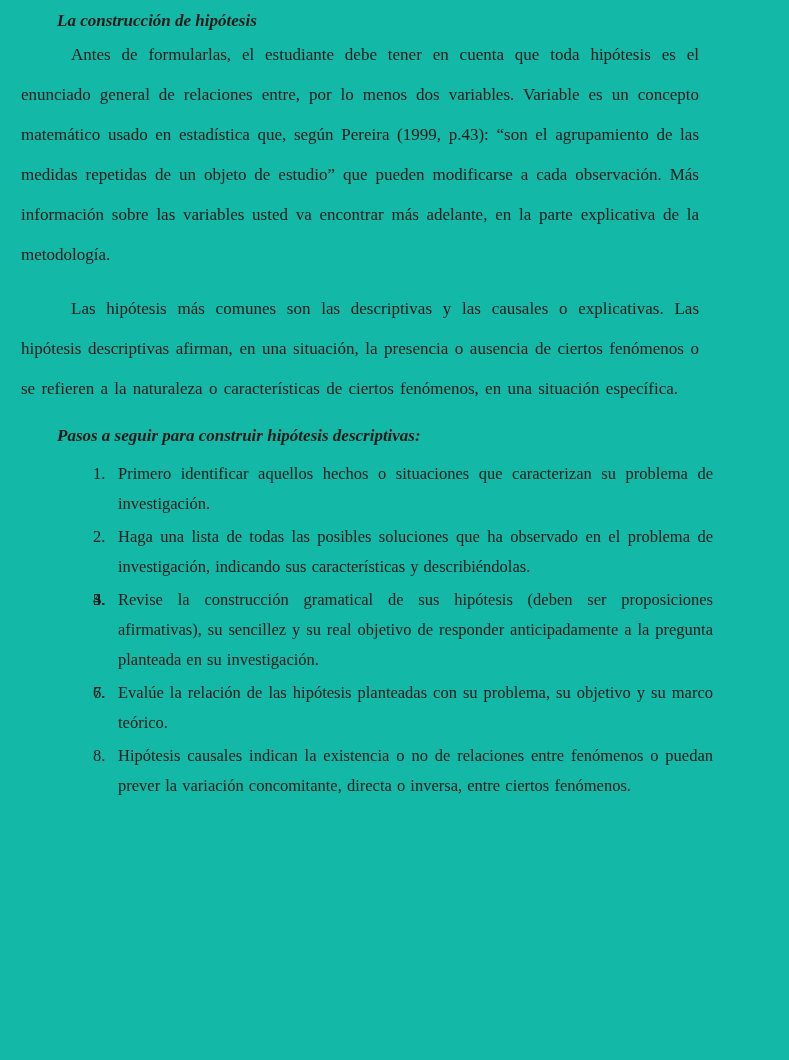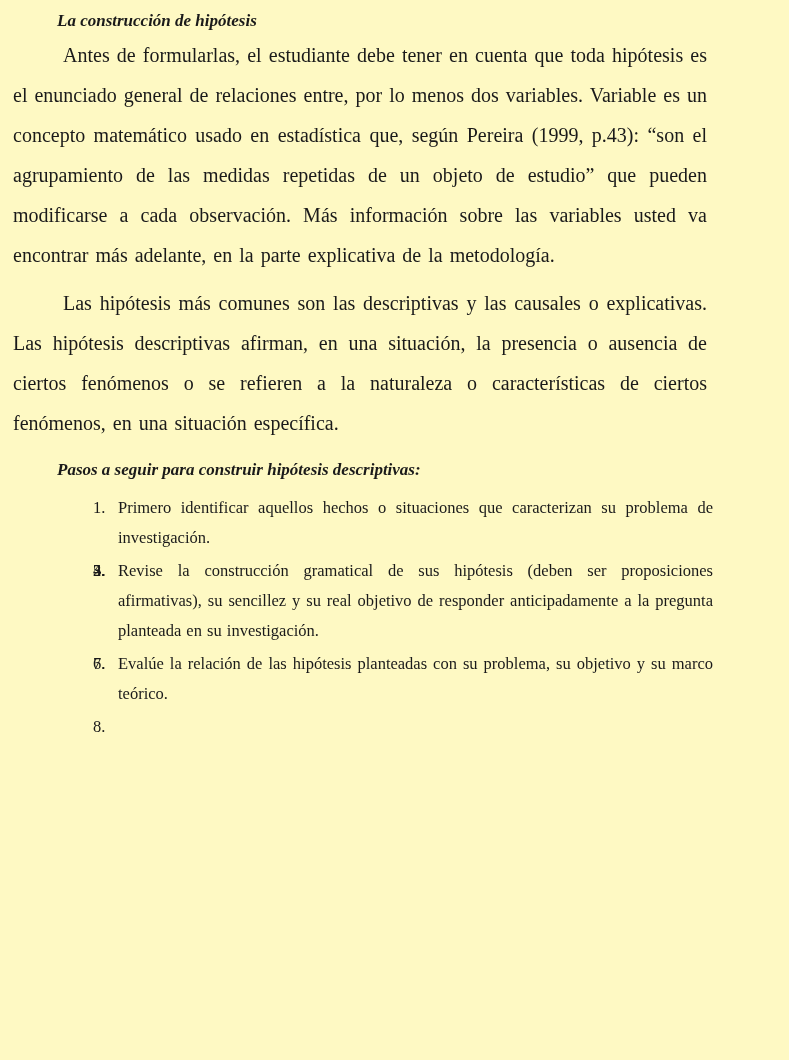--- a/index.html
+++ b/index.html
@@ -7,38 +7,38 @@
     padding: 0;
     background: #ffffff;
   }
   .page {
     position: relative;
     width: 789px;
     height: 1060px;
     box-sizing: border-box;
     padding: 0 76px 0 7px;
     overflow: hidden;
-    background: #fef9c3;
+    background: #14b8a6;
     font-family: "Liberation Serif", "DejaVu Serif", serif;
     color: #1a1a1a;
   }
   .heading {
     font-size: 17px;
     font-weight: bold;
     font-style: italic;
     line-height: 22px;
     margin: 10px 0 0 50px;
   }
   .para {
-    font-size: 20px;
+    font-size: 17px;
     line-height: 40px;
     text-align: justify;
     text-indent: 50px;
     word-spacing: 2px;
-    margin: 6px;
+    margin: 14px;
   }
   .para.first {
     margin-top: 3px;
   }
   .para.second {
     margin-top: 8px;
   }
   .subheading {
     font-size: 17px;
     font-weight: bold;
@@ -80,36 +80,38 @@
 
   <h3 class="subheading">Pasos a seguir para construir hipótesis descriptivas:</h3>
 
   <ol class="steps">
     <li>
       <span class="num">1.</span>
       <span class="txt">Primero identificar aquellos hechos o situaciones que caracterizan su problema de investigación.</span>
     </li>
     <li>
       <span class="num">2.</span>
+      <span class="txt">Haga una lista de todas las posibles soluciones que ha observado en el problema de investigación, indicando sus características y describiéndolas.</span>
     </li>
     <li>
       <span class="num">3.</span>
     </li>
     <li>
       <span class="num">4.</span>
     </li>
     <li>
       <span class="num">5.</span>
       <span class="txt">Revise la construcción gramatical de sus hipótesis (deben ser proposiciones afirmativas), su sencillez y su real objetivo de responder anticipadamente a la pregunta planteada en su investigación.</span>
     </li>
     <li>
       <span class="num">6.</span>
     </li>
     <li>
       <span class="num">7.</span>
       <span class="txt">Evalúe la relación de las hipótesis planteadas con su problema, su objetivo y su marco teórico.</span>
     </li>
     <li>
       <span class="num">8.</span>
+      <span class="txt">Hipótesis causales indican la existencia o no de relaciones entre fenómenos o puedan prever la variación concomitante, directa o inversa, entre ciertos fenómenos.</span>
     </li>
   </ol>
 
 </div>
 
 </body></html>

